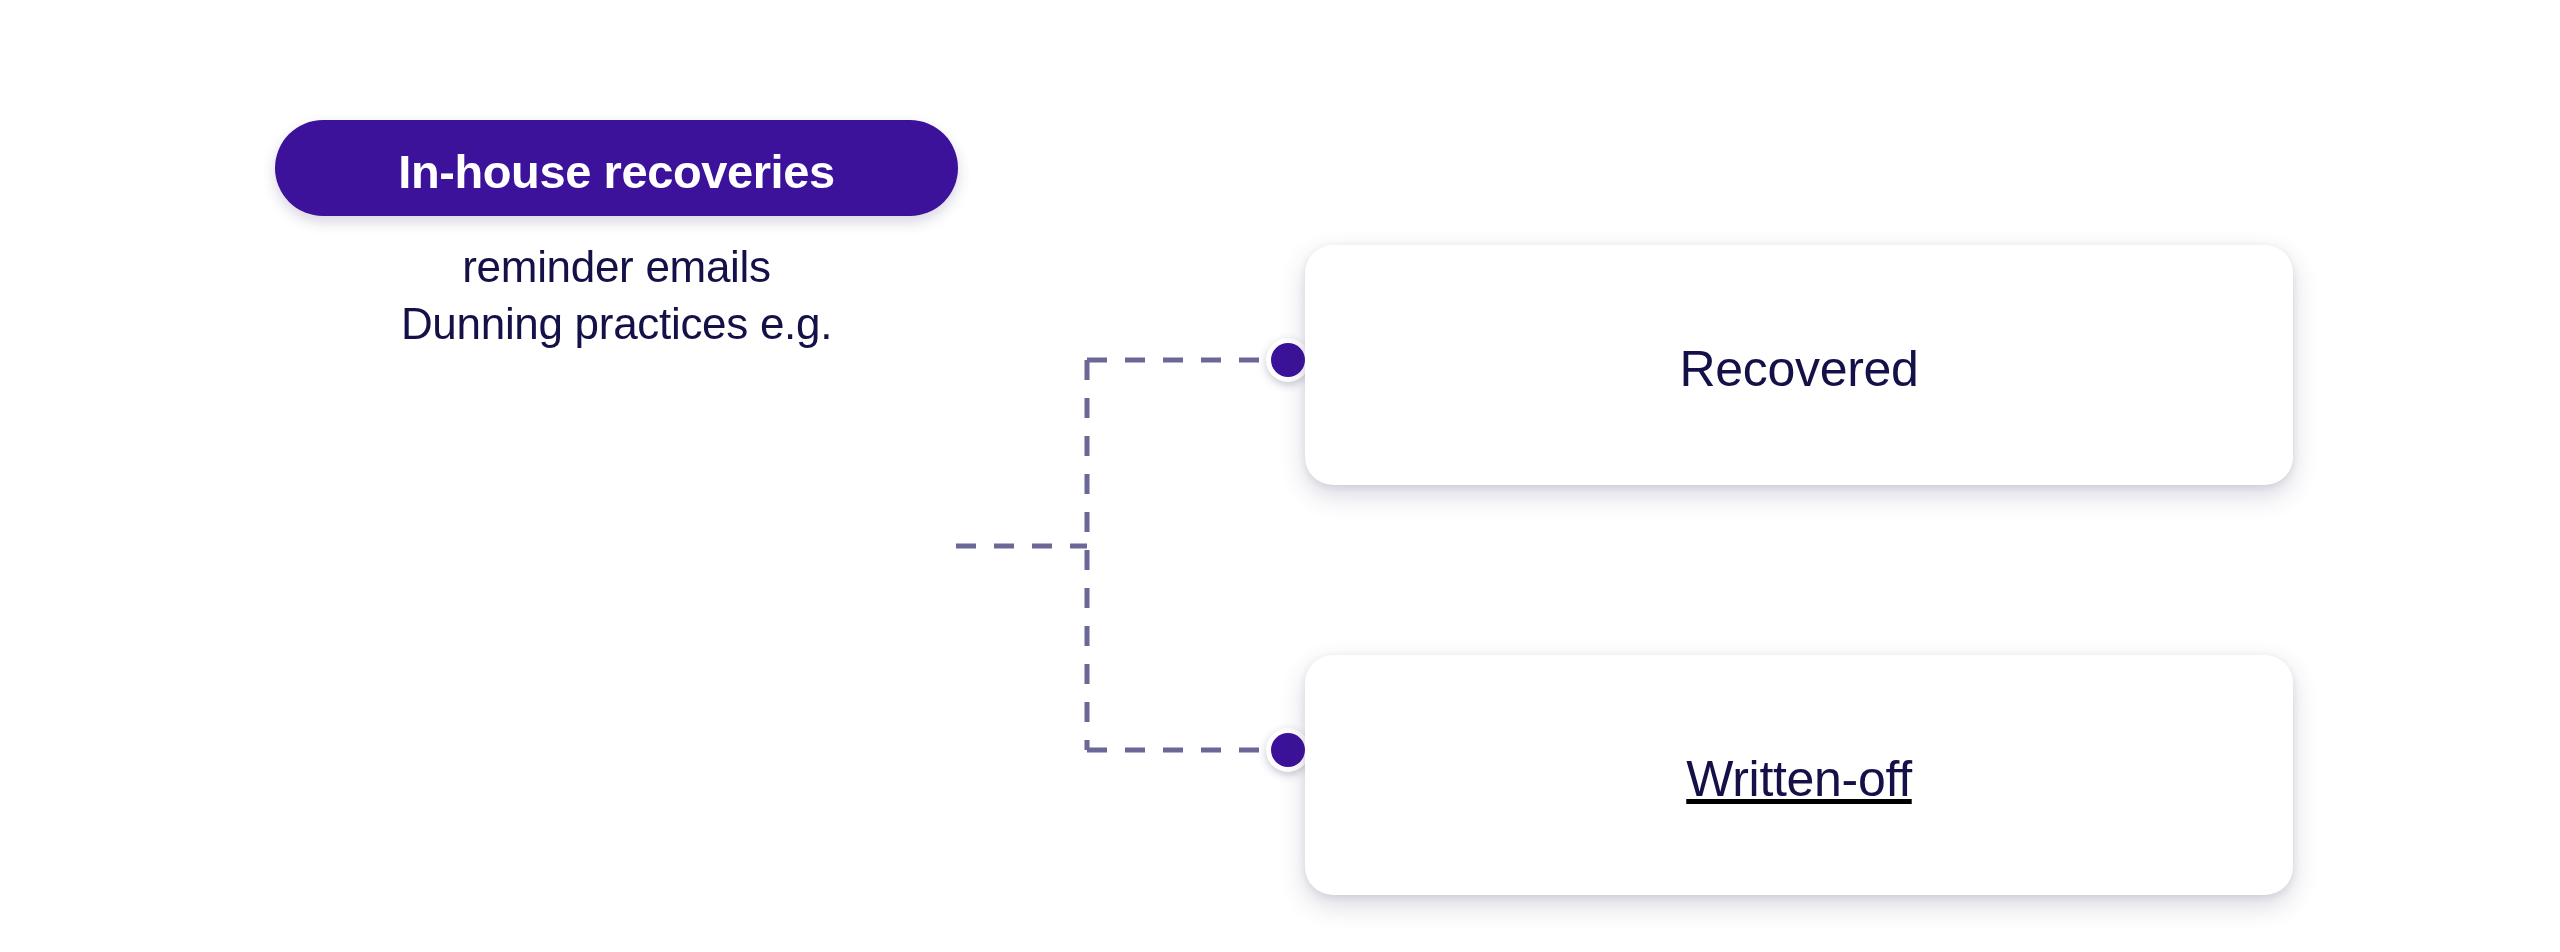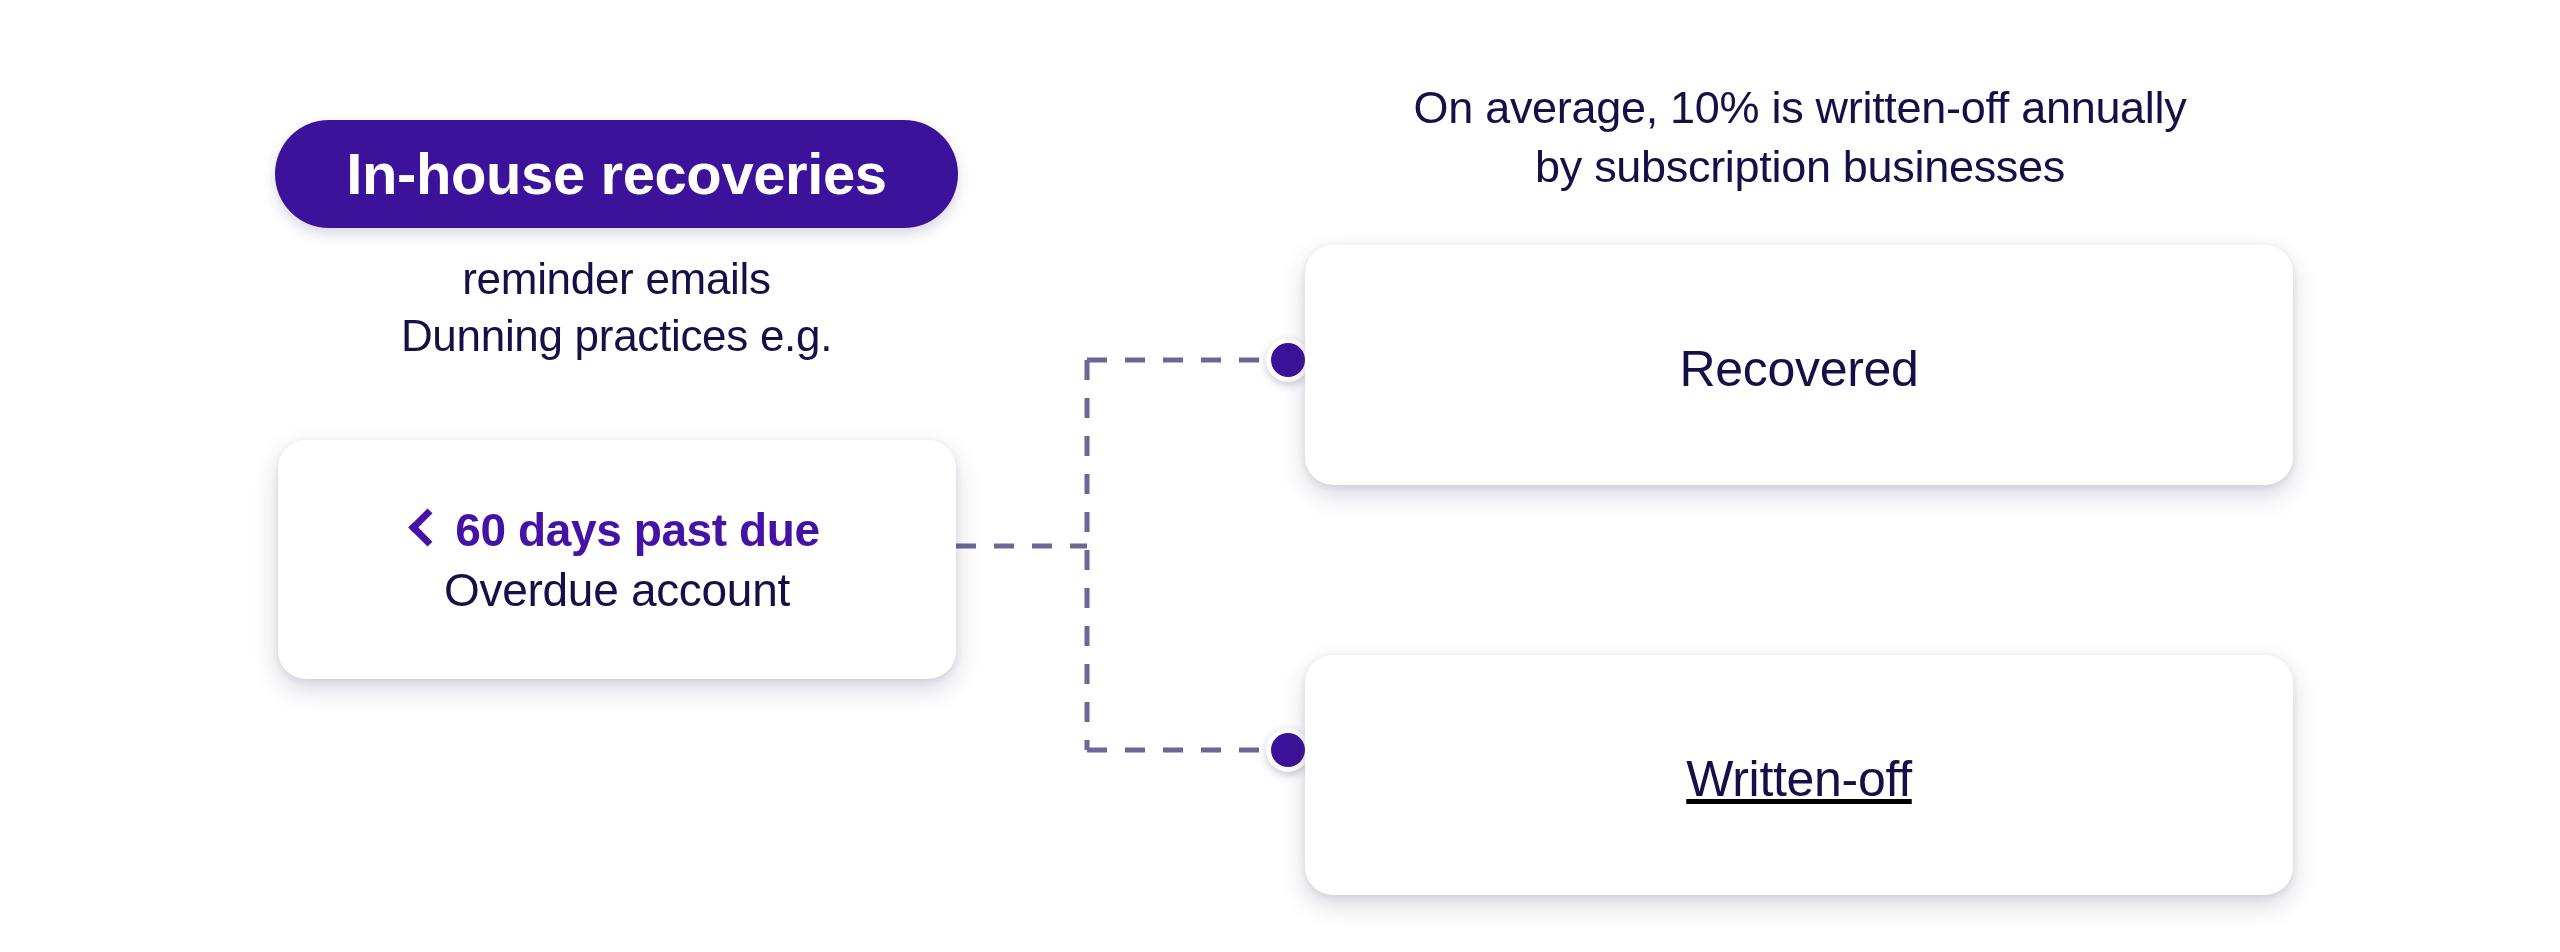--- a/index.html
+++ b/index.html
@@ -26,26 +26,26 @@
     position: absolute;
     left: 275px;
     top: 120px;
     width: 683px;
   }
 
   .pill {
     display: block;
     box-sizing: border-box;
     width: 683px;
-    height: 108px;
+    height: 96px;
     line-height: 104px;
     border-radius: 54px;
     background: #3b1299;
     color: #ffffff;
-    font-size: 58px;
+    font-size: 47px;
     font-weight: bold;
     letter-spacing: -0.4px;
     text-align: center;
     border: 0;
     padding: 0;
     box-shadow: 0 6px 14px rgba(40, 20, 90, 0.18);
     font-family: "Liberation Sans", sans-serif;
     cursor: pointer;
   }
 
@@ -192,35 +192,24 @@
 
   <div class="left-col">
     <button class="pill">In-house recoveries</button>
 
     <div class="sub-note">
       <span class="line">reminder emails</span>
       <span class="line">Dunning practices e.g.</span>
     </div>
   </div>
 
-  <div class="card card-left">
-    <div class="headline">
-      <span class="chev"></span>
-      <span>60 days past due</span>
-    </div>
-    <div class="subline">Overdue account</div>
-  </div>
 
   <div class="node-dot dot-recovered"></div>
   <div class="node-dot dot-writtenoff"></div>
 
-  <div class="heading">
-    <span class="line">On average, 10% is written-off annually</span>
-    <span class="line">by subscription businesses</span>
-  </div>
 
   <div class="card card-right card-recovered">
     <span class="card-label">Recovered</span>
   </div>
 
   <div class="card card-right card-writtenoff">
     <span class="card-label">Written-off</span>
   </div>
 
 </div>

